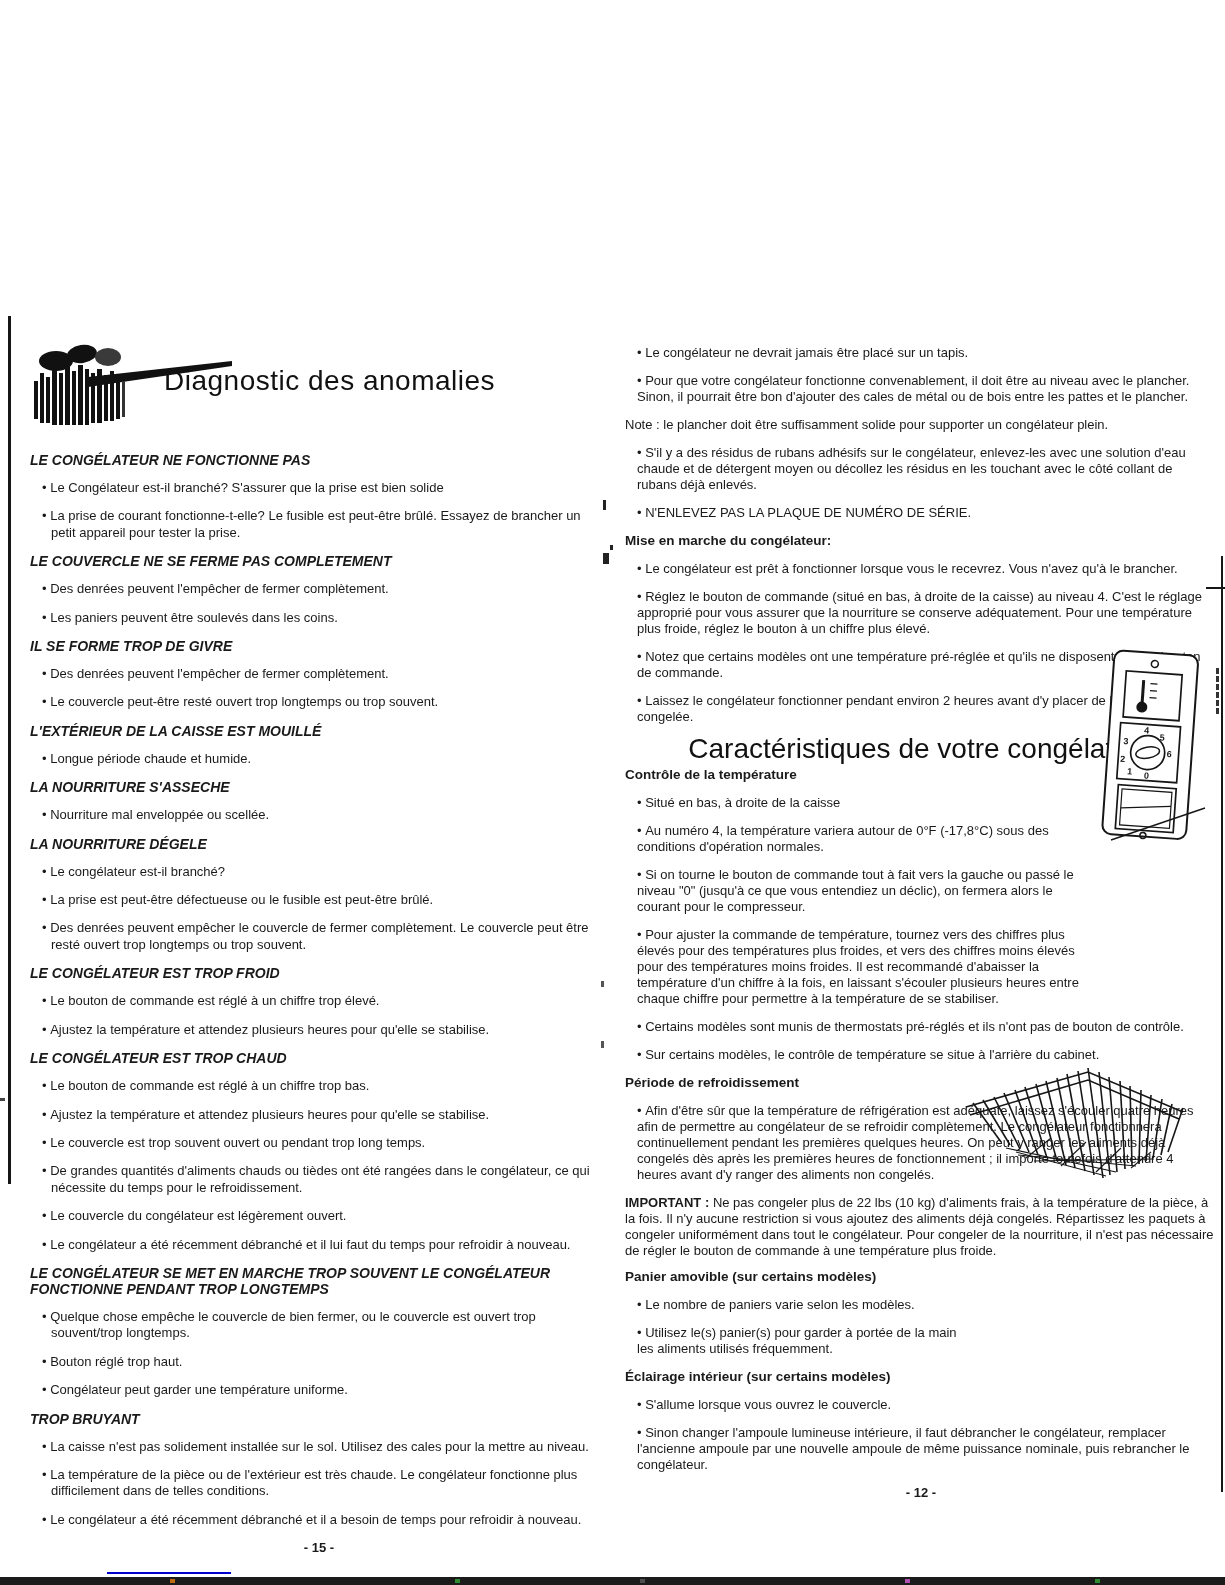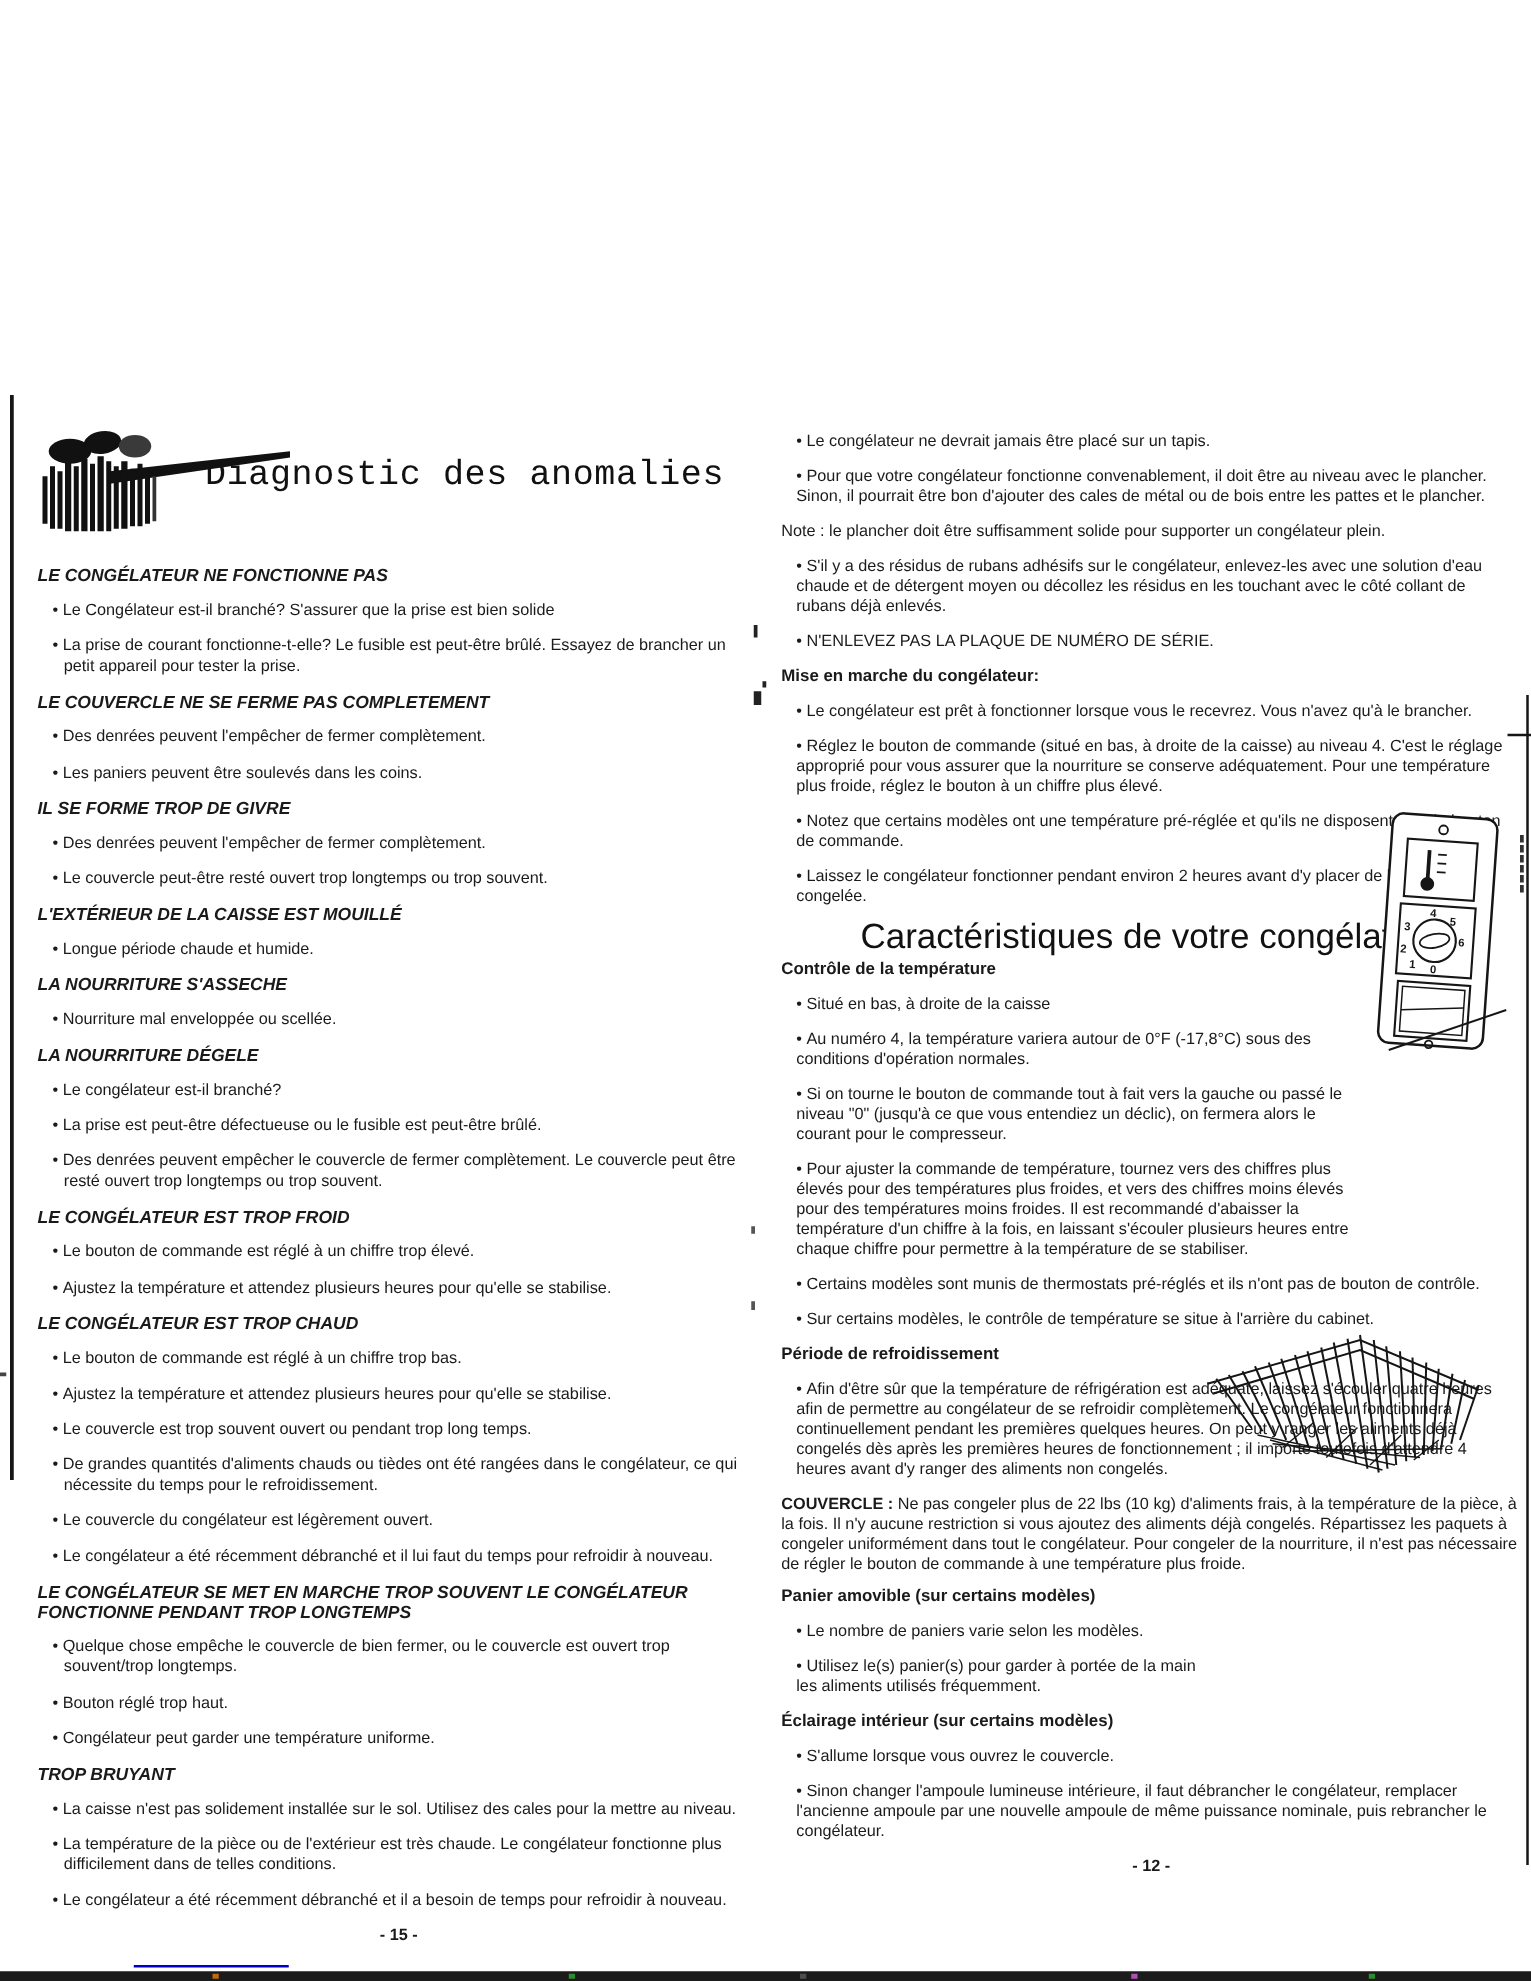--- a/index.html
+++ b/index.html
@@ -4,21 +4,21 @@
 <style>
   html,body{margin:0;padding:0;background:#e8e8e8;}
   #page{position:relative;width:1225px;height:1585px;background:#ffffff;overflow:hidden;
         font-family:"Liberation Sans",sans-serif;color:#1a1a1a;}
   
   .col-left{position:absolute;left:30px;top:345px;width:578px;font-size:13px;line-height:16.4px;}
   .col-right{position:absolute;left:625px;top:333px;width:592px;font-size:13px;line-height:16.0px;}
   
   .header-row{position:relative;height:96px;}
   .header-row svg{position:absolute;left:-4px;top:-4px;}
-  .big-title{font-size:28px;letter-spacing:0.5px;color:#111;font-family:Liberation Mono, monospace;}
+  .big-title{font-size:28px;letter-spacing:0.5px;color:#111;}
   .left-title{position:absolute;left:134px;top:28px;white-space:nowrap;}
   
   .col-left h3{font-size:14px;font-style:italic;font-weight:bold;margin:11px 0 3px 0;line-height:16px;}
   .col-left .sec:first-of-type h3{margin-top:0;}
   .col-right h3{font-size:13.5px;font-weight:bold;margin:10px 0 2px 0;line-height:16px;}
   .right-title{font-size:28px;font-weight:normal;text-align:center;margin:16px 0 8px 0;color:#111;}
   
   ul{margin:0;padding:0;list-style:none;}
   li{margin:12px;}
   .col-left li{padding-left:9px;text-indent:-9px;}
@@ -192,21 +192,21 @@
         <li>Certains modèles sont munis de thermostats pré-réglés et ils n'ont pas de bouton  de contrôle.</li>
         <li>Sur certains modèles, le contrôle de température se situe à l'arrière du cabinet.</li>
       </ul>
 
     <h3>Période de refroidissement</h3>
     <ul>
         <li>Afin d'être sûr que la température de réfrigération est adéquate, laissez s'écouler quatre heures afin de permettre au congélateur de se refroidir complètement. Le congélateur fonctionnera continuellement pendant les premières quelques heures. On peut y ranger les aliments déjà congelés dès après les premières heures de fonctionnement ; il importe toutefois d'attendre 4 heures avant d'y ranger des aliments non congelés.</li>
       </ul>
 
     <p class="para mt">
-      <b>COUVERCLE :</b>
+      <b>IMPORTANT :</b>
       <span>Ne pas congeler plus de 22 lbs (10 kg) d'aliments frais, à la température de la pièce, à la fois. Il n'y aucune restriction si vous ajoutez des aliments déjà congelés. Répartissez les paquets à congeler uniformément dans tout le congélateur. Pour congeler de la nourriture, il n'est pas nécessaire de régler le bouton de commande à une température plus froide.</span>
     </p>
 
     <h3>Panier amovible (sur certains modèles)</h3>
     <ul class="panier-narrow">
         <li>Le nombre de paniers varie selon les modèles.</li>
         <li>Utilisez le(s) panier(s) pour garder à portée de la main les aliments utilisés fréquemment.</li>
       </ul>
 
     <h3>Éclairage intérieur (sur certains modèles)</h3>

